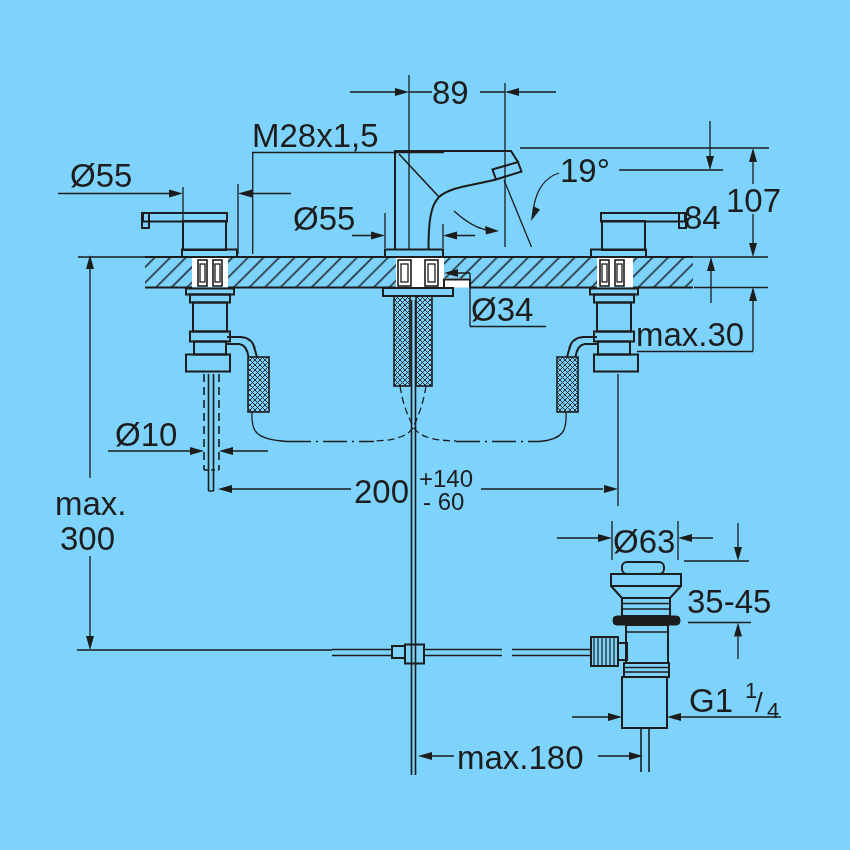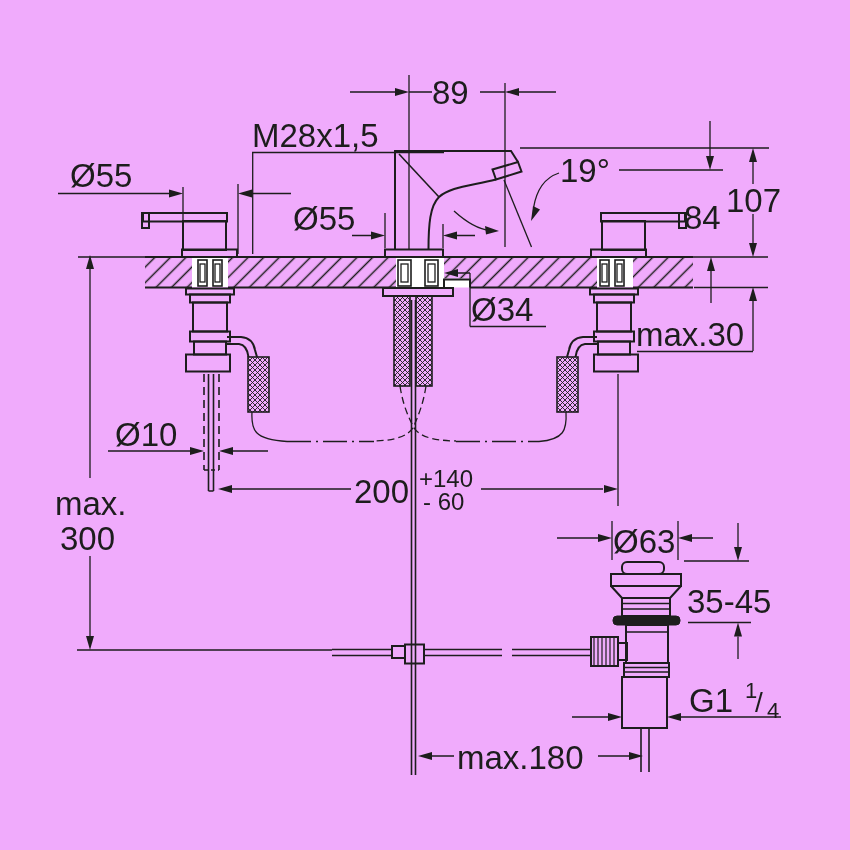--- a/index.html
+++ b/index.html
@@ -1,16 +1,16 @@
 <!DOCTYPE html>
 <html><head>
 <meta charset="utf-8">
 <style>
   html,body{margin:0;padding:0;background:#ffffff;}
-  .stage{width:850px;height:850px;background:#f0abfc;position:relative;font-family:"Liberation Sans",sans-serif;}
+  .stage{width:850px;height:850px;background:#7dd3fc;position:relative;font-family:"Liberation Sans",sans-serif;}
   svg text{font-family:"Liberation Sans",sans-serif;fill:#1d1d1d;}
   .lbl{font-size:33px;}
   .tol{font-size:24px;}
   .sup{font-size:22px;}
   .slash{font-size:28px;}
   .o{stroke:#1d1d1d;stroke-width:2;fill:none;}
   .o15{stroke:#1d1d1d;stroke-width:1.6;fill:none;}
   .thin{stroke:#1d1d1d;stroke-width:1.3;fill:none;}
   .fillw{fill:#ffffff;stroke:none;}
   .head{fill:#1d1d1d;stroke:none;}

